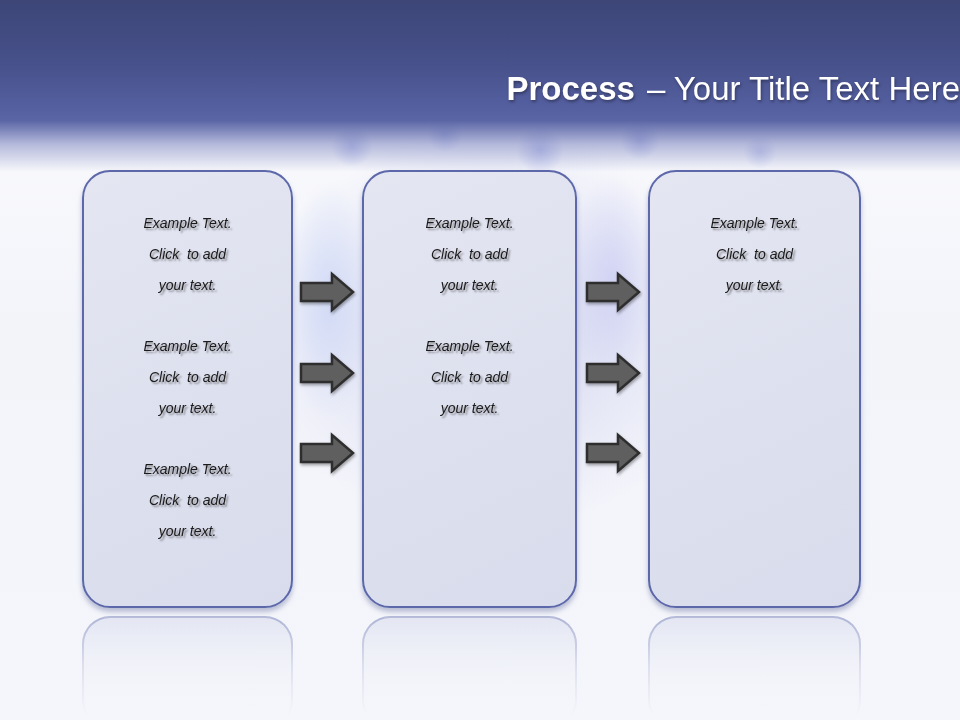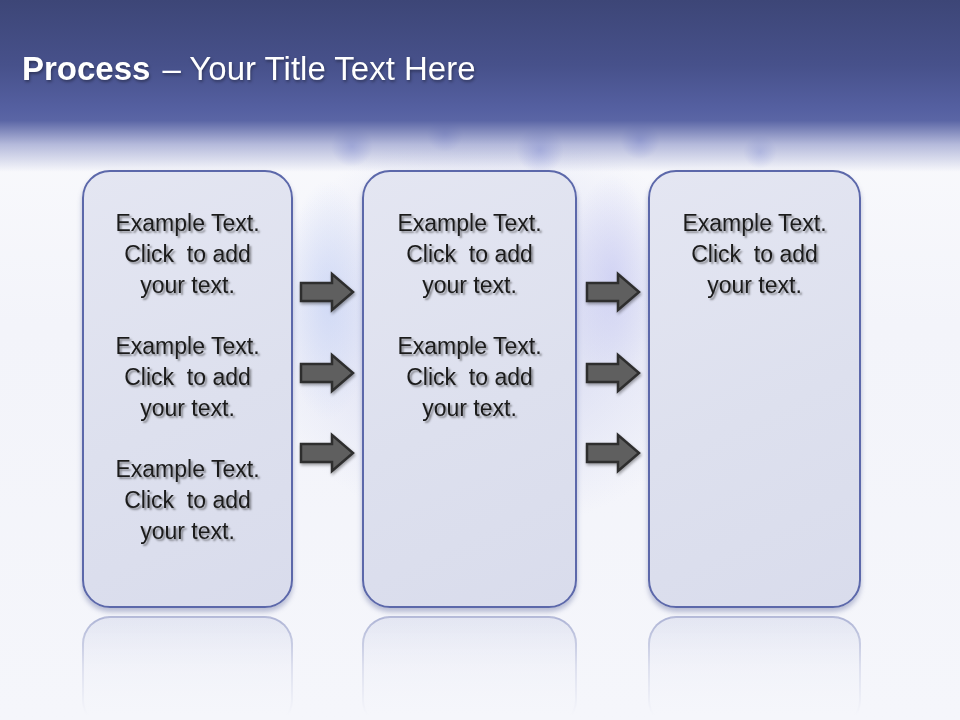--- a/index.html
+++ b/index.html
@@ -22,41 +22,41 @@
       radial-gradient(ellipse 330px 280px at 490px 330px, rgba(176,182,230,.5), rgba(176,182,230,0) 72%);
   }
   
   .header-band{
     position:absolute;left:0;top:0;width:100%;height:172px;
     background:linear-gradient(to bottom,
       #3d4677 0%, #47518b 38%, #545fa0 62%, #5a65a5 70%,
       rgba(125,134,192,.55) 84%, rgba(235,238,248,0) 100%);
   }
   .page-title{
-    position:absolute;left:0;right:0;top:48px;padding-left:22px;
-    text-align:left;color:#ffffff;font-size:33px;line-height:42px;
+    position:absolute;left:0;right:0;top:68px;padding-left:22px;
+    text-align:right;color:#ffffff;font-size:33px;line-height:42px;
     text-shadow:1px 2px 3px rgba(0,0,0,.35);
     white-space:nowrap;
   }
   .title-emphasis{font-weight:bold;}
   .title-rest{margin-left:12px;font-weight:normal;}
   
   .pbox{
     position:absolute;top:170px;height:438px;box-sizing:border-box;
     background:linear-gradient(155deg,#e4e6f2 0%,#dde0ee 55%,#d9dcec 100%);
     border:2.5px solid #5c68aa;border-radius:28px;
     box-shadow:0 4px 5px rgba(70,80,140,.35);
   }
   .pbox.b1{left:82px;width:211px;}
   .pbox.b2{left:362px;width:215px;}
   .pbox.b3{left:648px;width:213px;}
   .pbox-content{padding:36px 8px 0;text-align:center;}
   .para{
     margin:0 0 30px;white-space:pre-wrap;
-    font-size:23px;line-height:31px;color:#1b1b1b;
+    font-style:italic;font-size:14px;line-height:31px;color:#1b1b1b;
     text-shadow:2px 2px 2px rgba(30,30,30,.45);
   }
   
   .reflection{
     position:absolute;top:616px;height:112px;box-sizing:border-box;
     border:2px solid rgba(105,115,175,.45);border-radius:28px;
     background:linear-gradient(to bottom,rgba(214,218,236,.6),rgba(238,240,248,.15));
     pointer-events:none;
   }
   .reflection.b1{left:82px;width:211px;}

